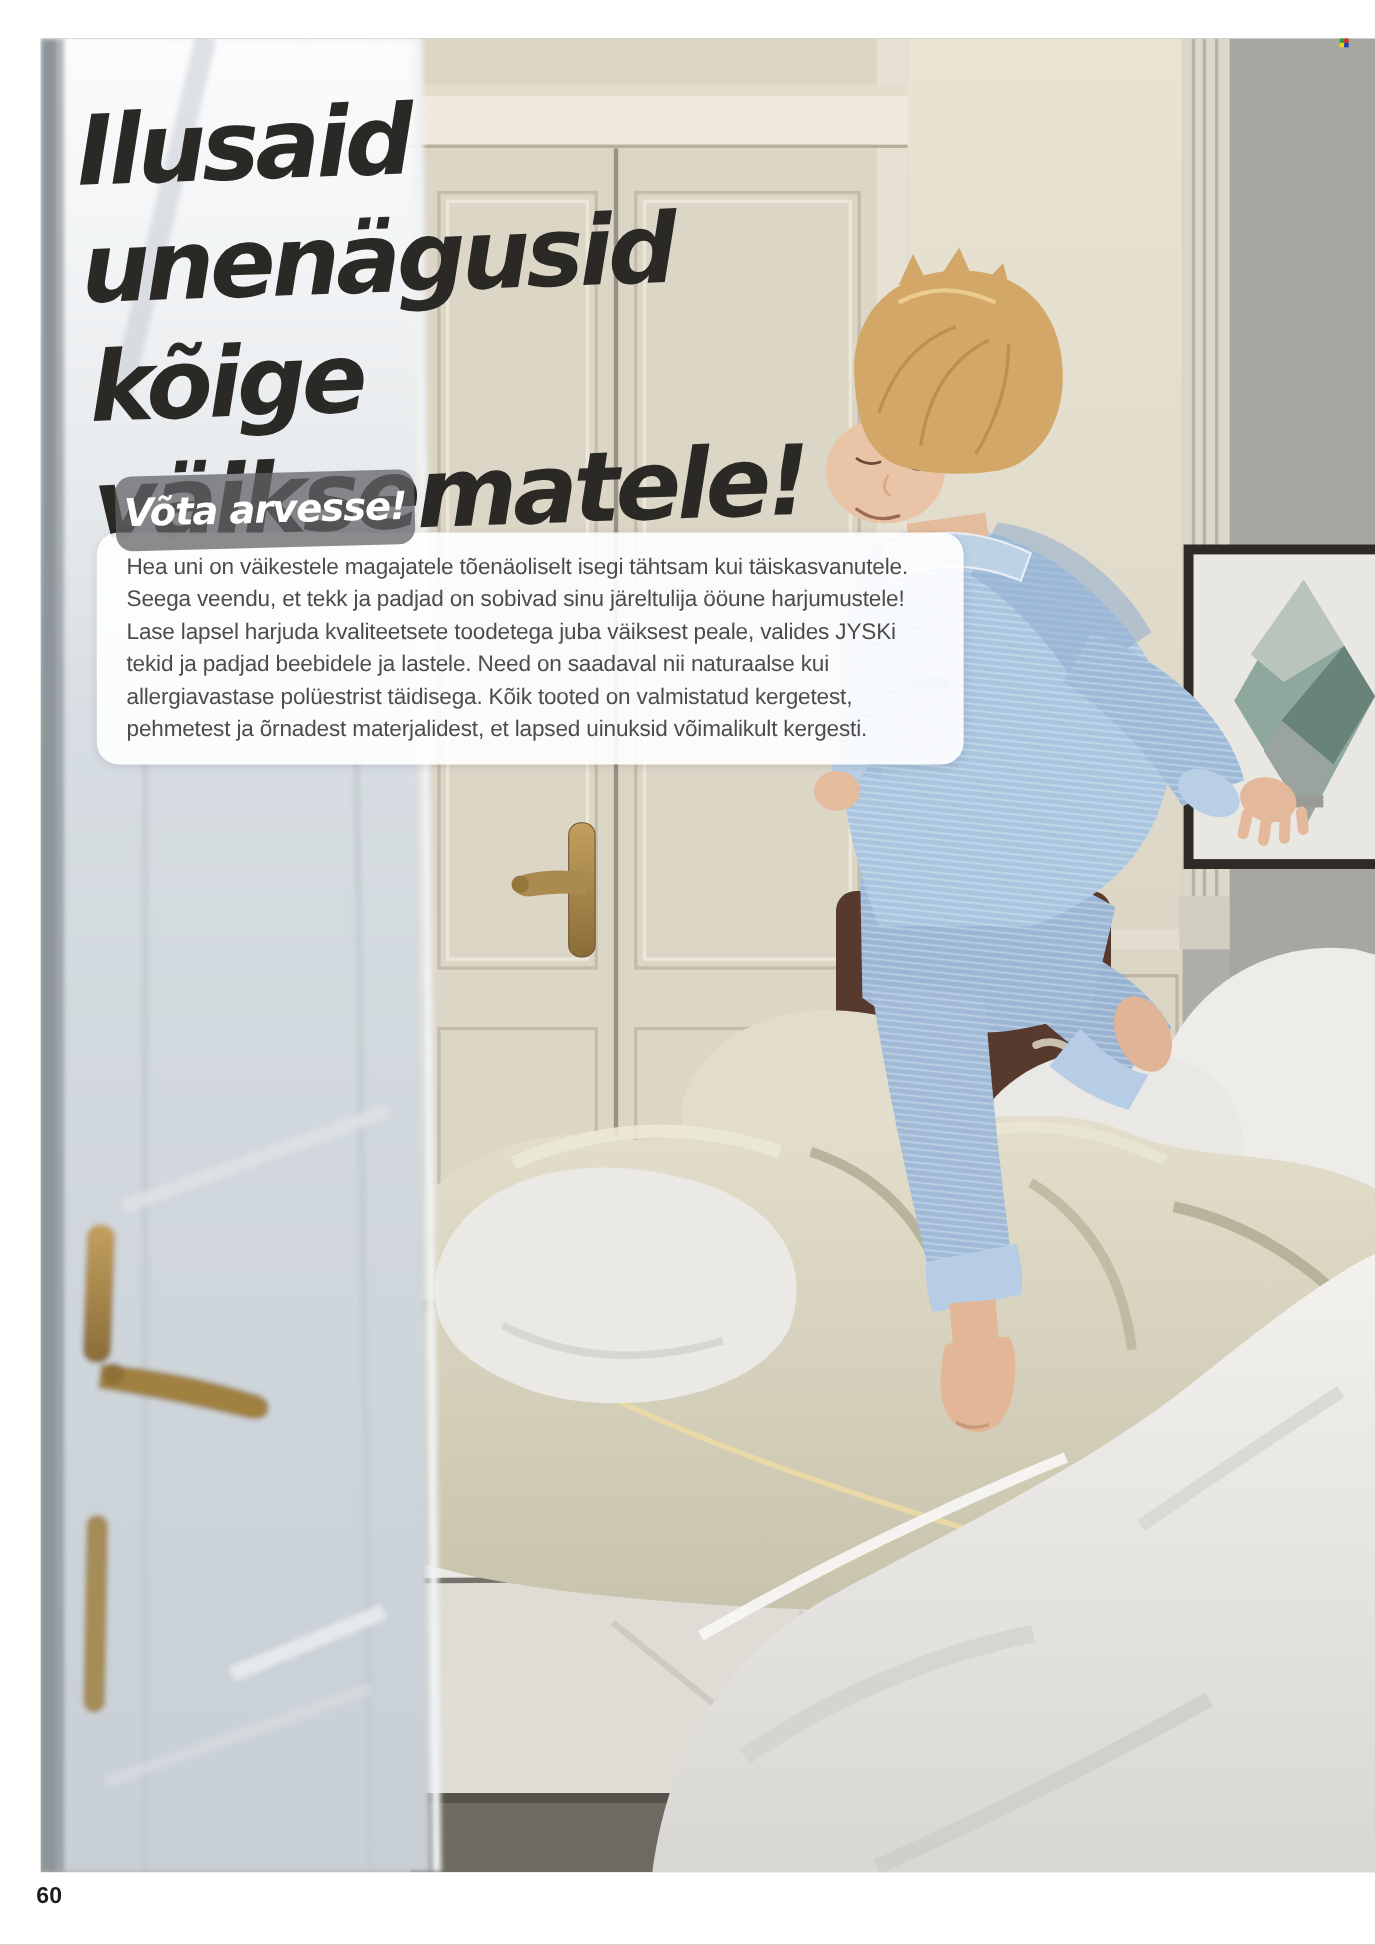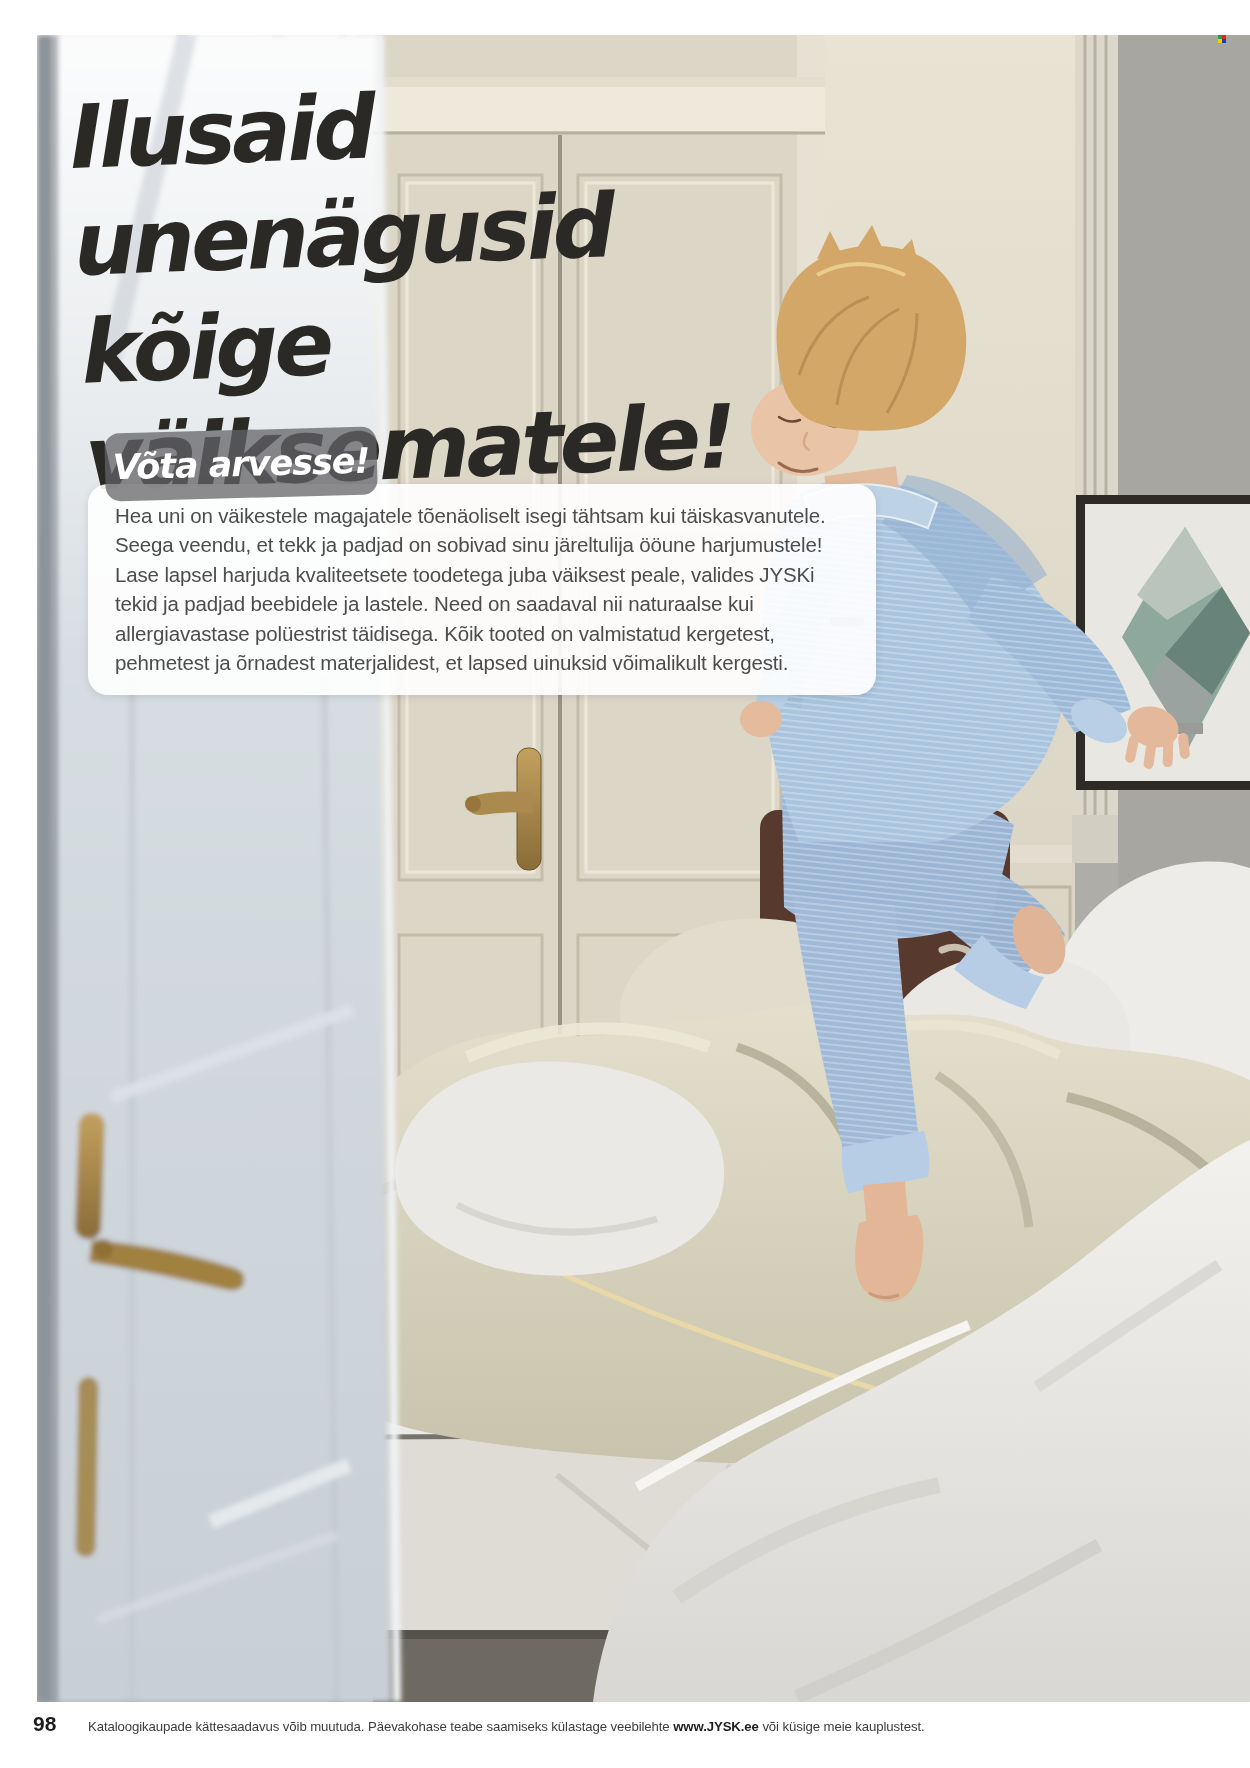--- a/index.html
+++ b/index.html
@@ -304,15 +304,14 @@
     <p>Hea uni on väikestele magajatele tõenäoliselt isegi tähtsam kui täiskasvanutele. Seega veendu, et tekk ja padjad on sobivad sinu järeltulija ööune harjumustele! Lase lapsel harjuda kvaliteetsete toodetega juba väiksest peale, valides JYSKi tekid ja padjad beebidele ja lastele. Need on saadaval nii naturaalse kui allergiavastase polüestrist täidisega. Kõik tooted on valmistatud kergetest, pehmetest ja õrnadest materjalidest, et lapsed uinuksid võimalikult kergesti.</p>
   </div>
 
   <div class="reg-mark">
     <span class="reg-sq" style="background: rgb(46, 156, 58);"></span>
     <span class="reg-sq" style="background: rgb(212, 43, 30);"></span>
     <span class="reg-sq" style="background: rgb(242, 213, 0);"></span>
     <span class="reg-sq" style="background: rgb(28, 62, 193);"></span>
   </div>
 
-  <div class="page-num">98</div>
-  <div class="footer-note"><span>Kataloogikaupade kättesaadavus võib muutuda. Päevakohase teabe saamiseks külastage veebilehte </span><span class="site">www.JYSK.ee</span><span> või küsige meie kauplustest.</span></div>
+  <div class="page-num">60</div>
 </div>
 
 </body></html>

